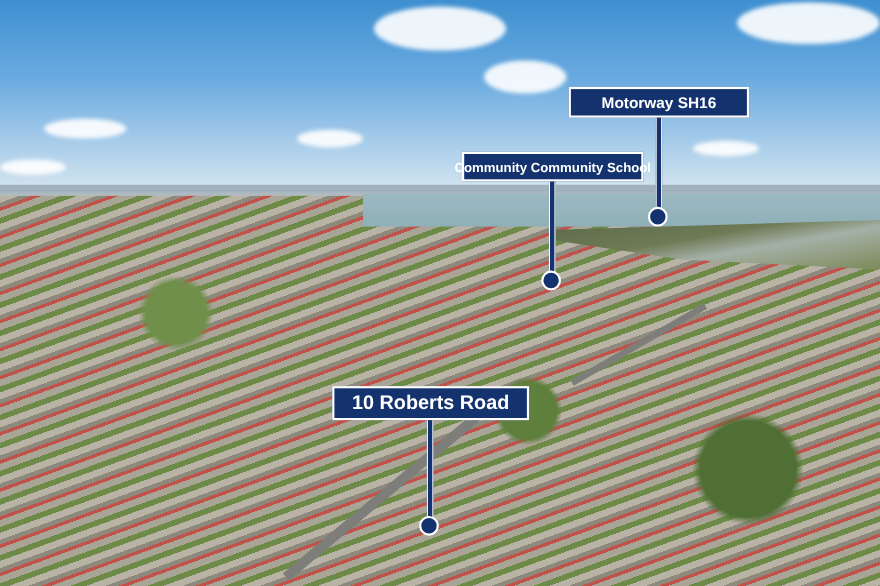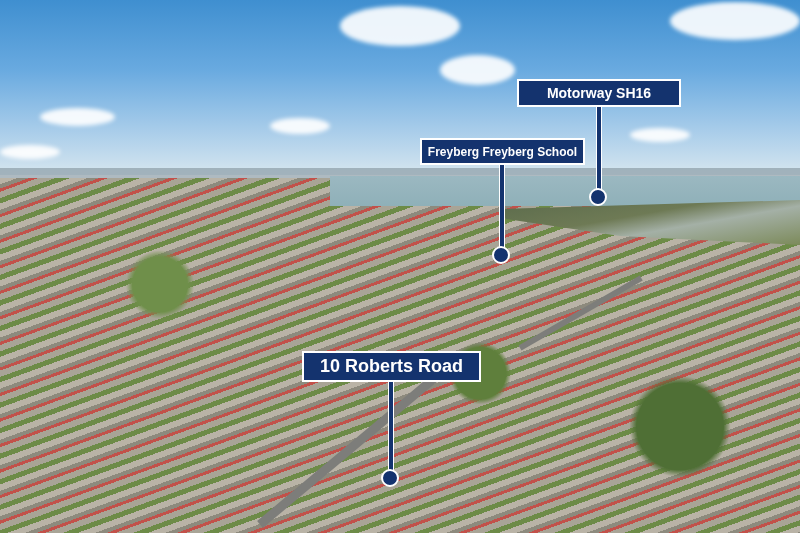--- a/index.html
+++ b/index.html
@@ -45,21 +45,21 @@
   <div class="road" style="left:520px;top:345px;width:140px;height:6px;transform:rotate(-30deg);"></div>
 </div>
 
 <div class="label" style="left:517px;top:79px;width:164px;height:28px;font-size:14px;">
   <span>Motorway SH16</span>
 </div>
 <div class="stem" style="left:596px;top:107px;height:84px;"></div>
 <div class="pin" style="left:589px;top:188px;"></div>
 
 <div class="label" style="left:420px;top:138px;width:165px;height:27px;font-size:12px;">
-  <span>Freyberg Freyberg School</span>
+  <span>Community Community School</span>
 </div>
 <div class="stem" style="left:499px;top:165px;height:83px;"></div>
 <div class="pin" style="left:492px;top:246px;"></div>
 
 <div class="label" style="left:302px;top:351px;width:179px;height:31px;font-size:18px;">
   <span>10 Roberts Road</span>
 </div>
 <div class="stem" style="left:388px;top:382px;height:88px;"></div>
 <div class="pin" style="left:381px;top:469px;"></div>
 

